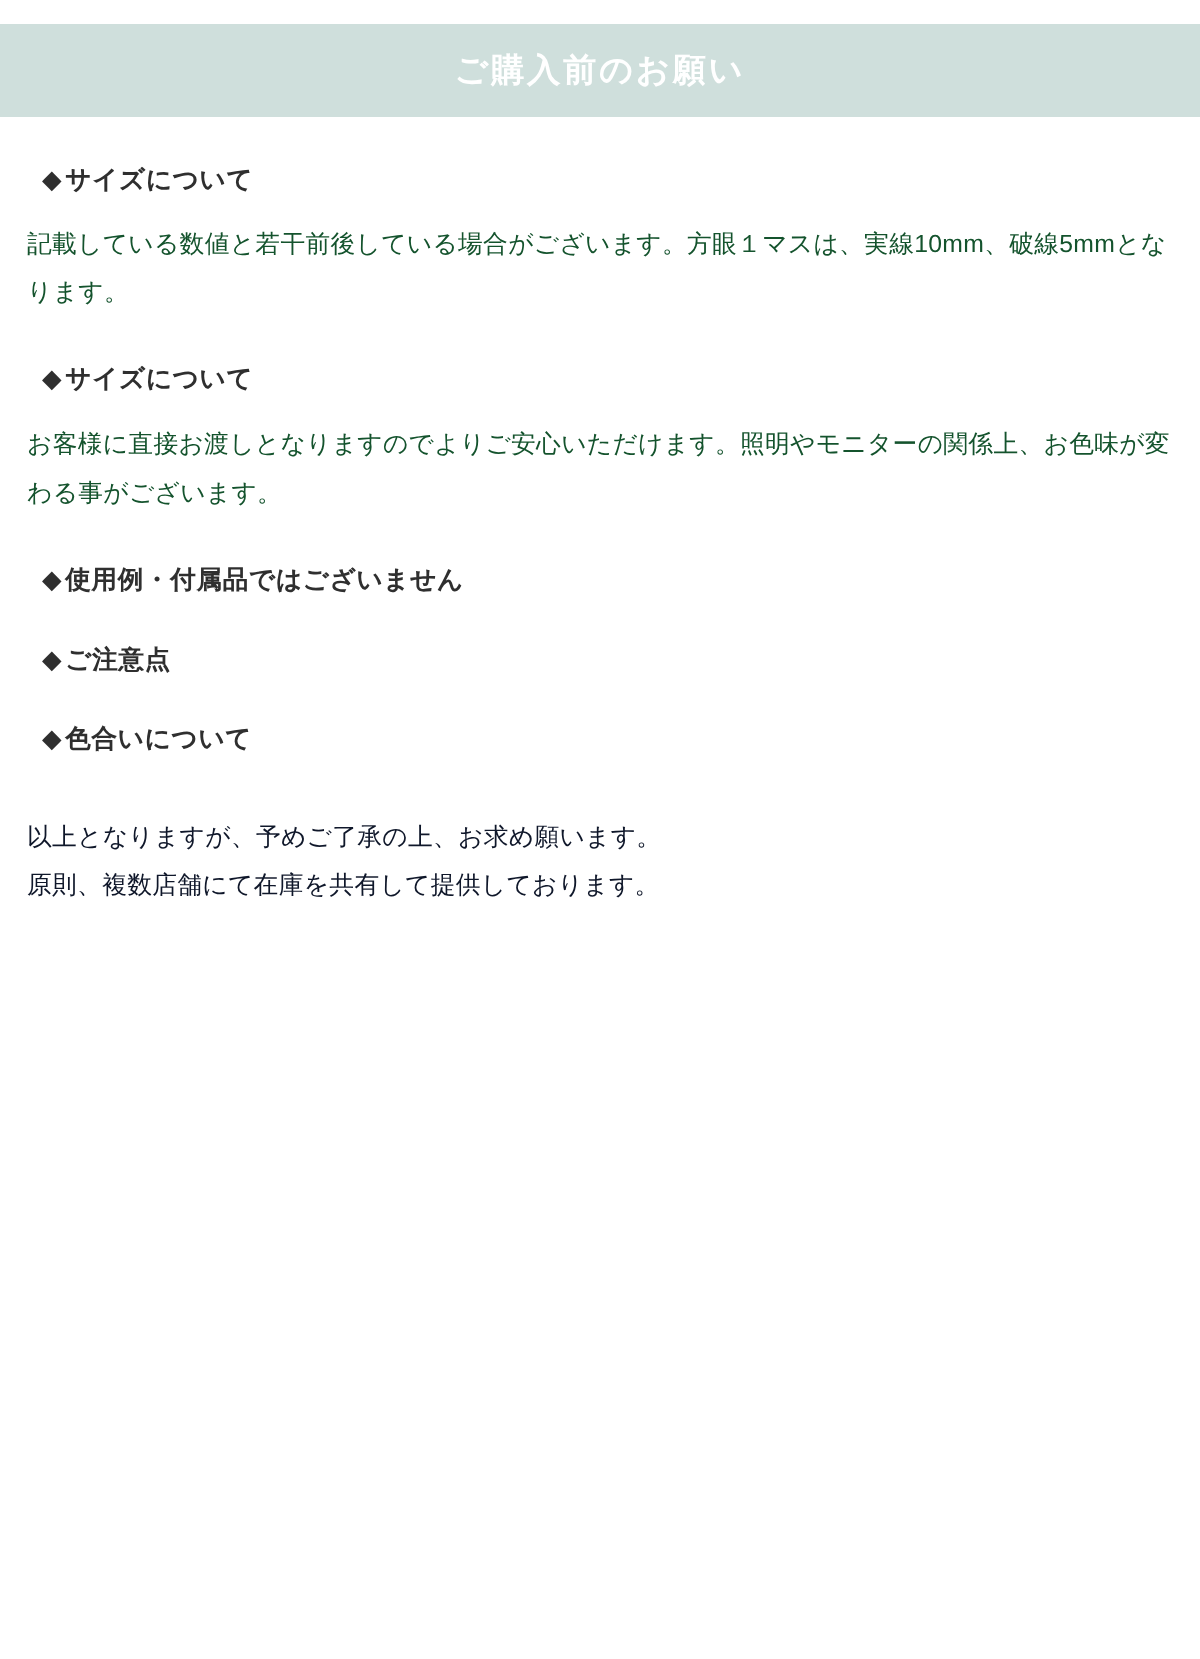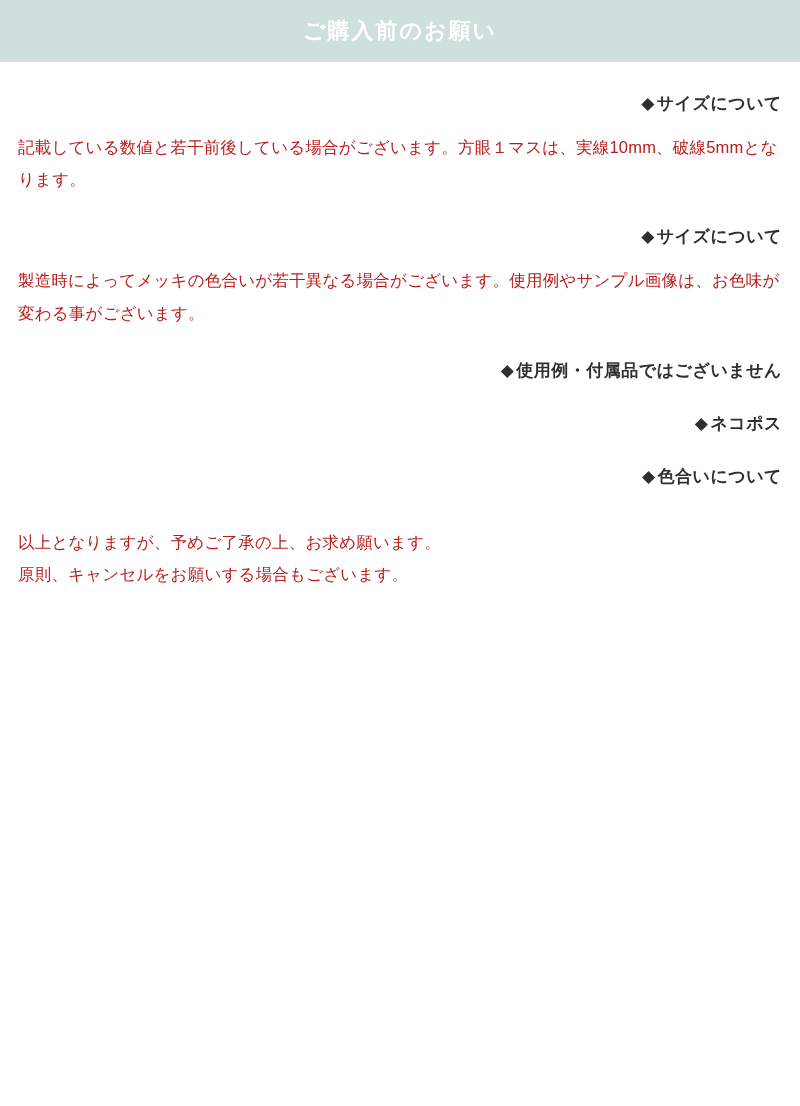--- a/index.html
+++ b/index.html
@@ -10,20 +10,21 @@
     width: 800px;
     min-height: 1106px;
     background: #ffffff;
     font-family: "Liberation Sans", "DejaVu Sans", sans-serif;
     color: #333333;
     -webkit-font-smoothing: antialiased;
   }
   .page {
     width: 800px;
     box-sizing: border-box;
+    margin-top: 16px;
   }
   .banner {
     background: #cfdfdc;
     height: 62px;
     display: flex;
     align-items: center;
     justify-content: center;
   }
   .banner-title {
     color: #ffffff;
@@ -37,38 +38,37 @@
   }
   .section {
     margin: 0;
   }
   .section-heading {
     font-size: 17px;
     font-weight: bold;
     color: #2f2f2f;
     margin: 30px 0 0 10px;
     letter-spacing: 0.5px;
-    text-align: right;
   }
   .diamond {
     color: #2f2f2f;
     font-weight: bold;
     margin-right: 2px;
   }
   .section-body {
     font-size: 16.5px;
     line-height: 1.95;
-    color: #b91c1c;
+    color: #14532d;
     margin: 16px 0 0 0;
     letter-spacing: 0.2px;
   }
   .closing {
     font-size: 16.5px;
     line-height: 1.95;
-    color: #b91c1c;
+    color: #0f172a;
     margin: 38px 0 0 0;
     letter-spacing: 0.2px;
   }
   .closing p {
     margin: 0;
   }
 </style>
 </head>
 <body>
 
@@ -84,41 +84,41 @@
       <div class="section-heading">
         <span class="diamond">◆</span><span>サイズについて</span>
       </div>
       <div class="section-body">記載している数値と若干前後している場合がございます。方眼１マスは、実線10mm、破線5mmとなります。</div>
     </div>
 
     <div class="section">
       <div class="section-heading">
         <span class="diamond">◆</span><span>サイズについて</span>
       </div>
-      <div class="section-body">製造時によってメッキの色合いが若干異なる場合がございます。使用例やサンプル画像は、お色味が変わる事がございます。</div>
+      <div class="section-body">お客様に直接お渡しとなりますのでよりご安心いただけます。照明やモニターの関係上、お色味が変わる事がございます。</div>
     </div>
 
     <div class="section">
       <div class="section-heading">
         <span class="diamond">◆</span><span>使用例・付属品ではございません</span>
       </div>
     </div>
 
     <div class="section">
       <div class="section-heading">
-        <span class="diamond">◆</span><span>ネコポス</span>
+        <span class="diamond">◆</span><span>ご注意点</span>
       </div>
     </div>
 
     <div class="section">
       <div class="section-heading">
         <span class="diamond">◆</span><span>色合いについて</span>
       </div>
     </div>
 
 
     <div class="closing">
       <p>以上となりますが、予めご了承の上、お求め願います。</p>
-      <p>原則、キャンセルをお願いする場合もございます。</p>
+      <p>原則、複数店舗にて在庫を共有して提供しております。</p>
     </div>
 
   </div>
 </div>
 
 </body></html>

